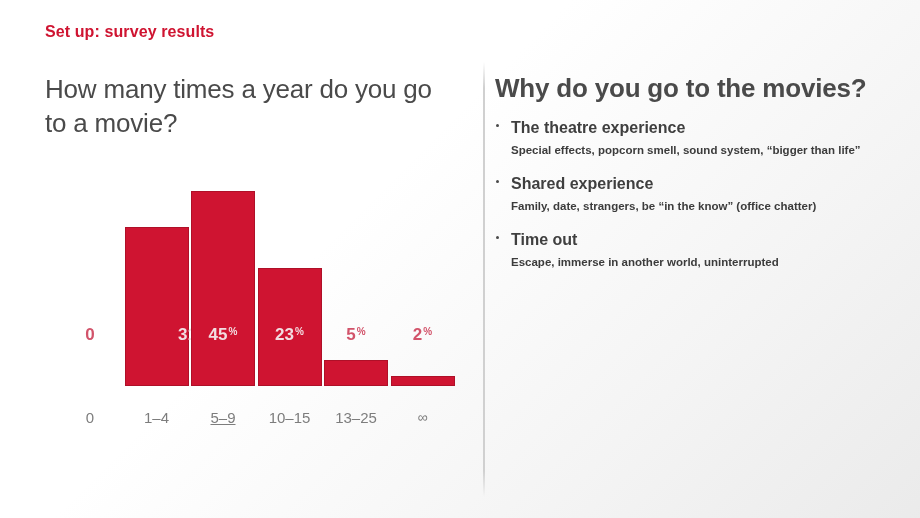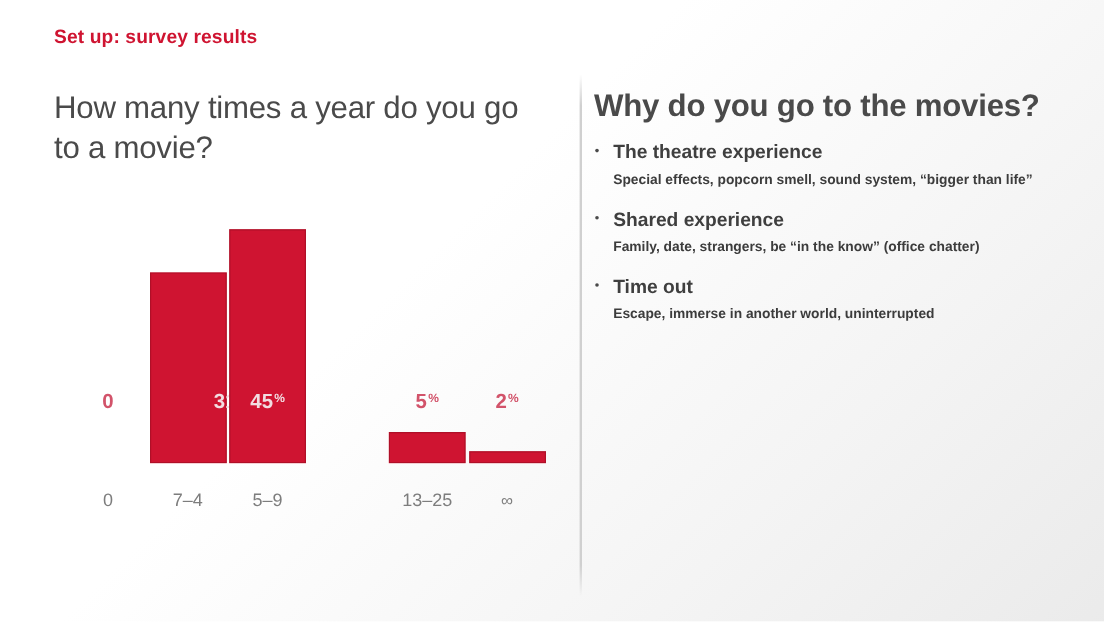--- a/index.html
+++ b/index.html
@@ -184,26 +184,31 @@
     <div id="left-title">How many times a year do you go to a movie?</div>
 
     <div id="chart">
         <div class="bar-col" style="left: 35px;">
           <div class="bar-value val-outside" style="top: 326px;"><span>0</span></div>
           <div class="bar-cat" style="top: 409px;">0</div>
         </div>
         <div class="bar-col" style="left: 101.5px;">
           <div class="bar-rect" style="height: 158.72px; top: 227.28px;"></div>
           <div class="bar-value val-inside" style="top: 326px; padding-left: 36px;"><span>31</span><span class="pct">%</span></div>
-          <div class="bar-cat" style="top: 409px;">7–4</div>
+          <div class="bar-cat" style="top: 409px;">1–4</div>
         </div>
         <div class="bar-col" style="left: 168px;">
           <div class="bar-rect" style="height: 194.56px; top: 191.44px;"></div>
           <div class="bar-value val-inside" style="top: 326px;"><span>45</span><span class="pct">%</span></div>
-          <div class="bar-cat" style="top: 409px;">5–9</div>
+          <div class="bar-cat" style="top: 409px; text-decoration: underline;">5–9</div>
+        </div>
+        <div class="bar-col" style="left: 234.5px;">
+          <div class="bar-rect" style="height: 117.76px; top: 268.24px;"></div>
+          <div class="bar-value val-inside" style="top: 326px;"><span>23</span><span class="pct">%</span></div>
+          <div class="bar-cat" style="top: 409px;">10–15</div>
         </div>
         <div class="bar-col" style="left: 301px;">
           <div class="bar-rect" style="height: 25.6px; top: 360.4px;"></div>
           <div class="bar-value val-outside" style="top: 326px;"><span>5</span><span class="pct">%</span></div>
           <div class="bar-cat" style="top: 409px;">13–25</div>
         </div>
         <div class="bar-col" style="left: 367.5px;">
           <div class="bar-rect" style="height: 10.24px; top: 375.76px;"></div>
           <div class="bar-value val-outside" style="top: 326px;"><span>2</span><span class="pct">%</span></div>
           <div class="bar-cat cat-inf" style="top: 409px;">∞</div>

